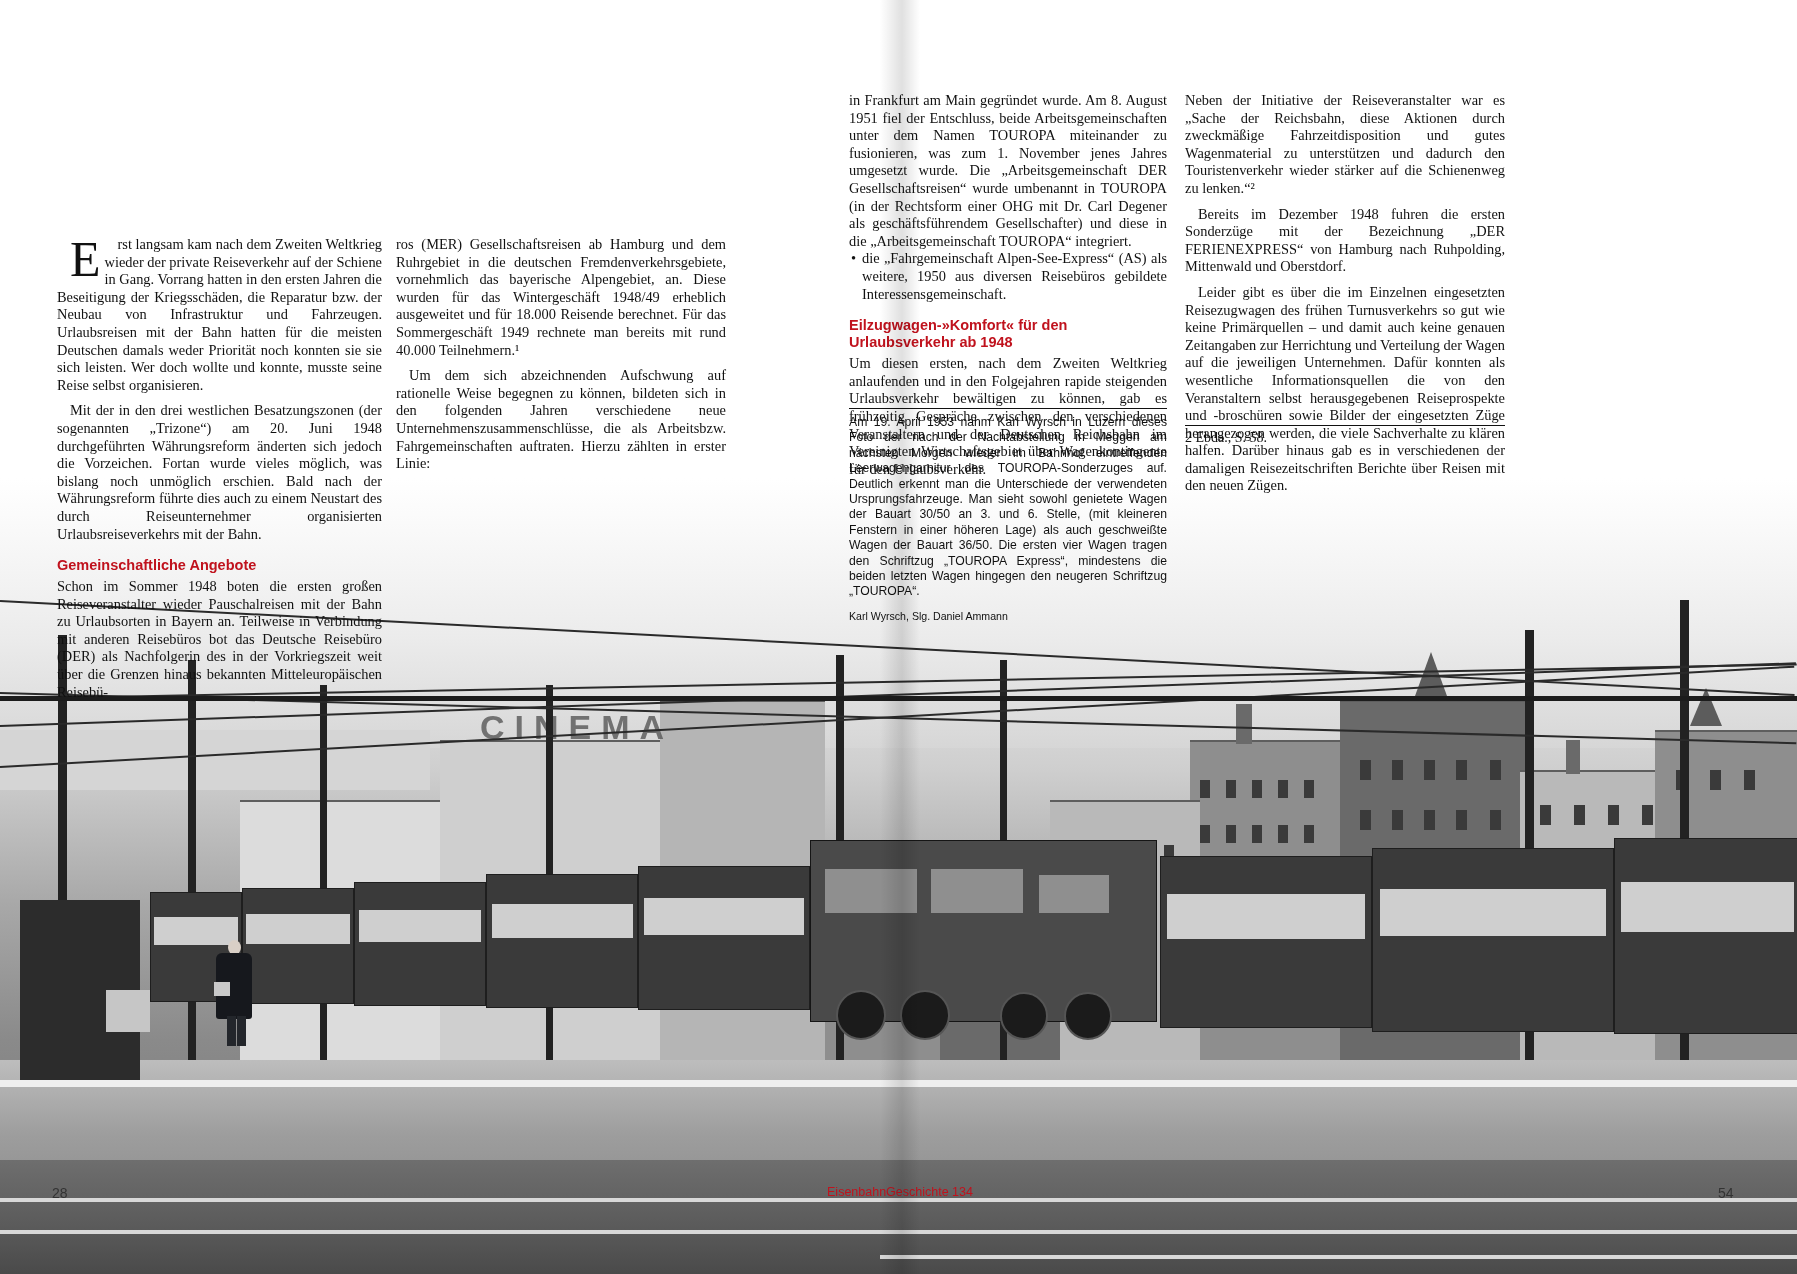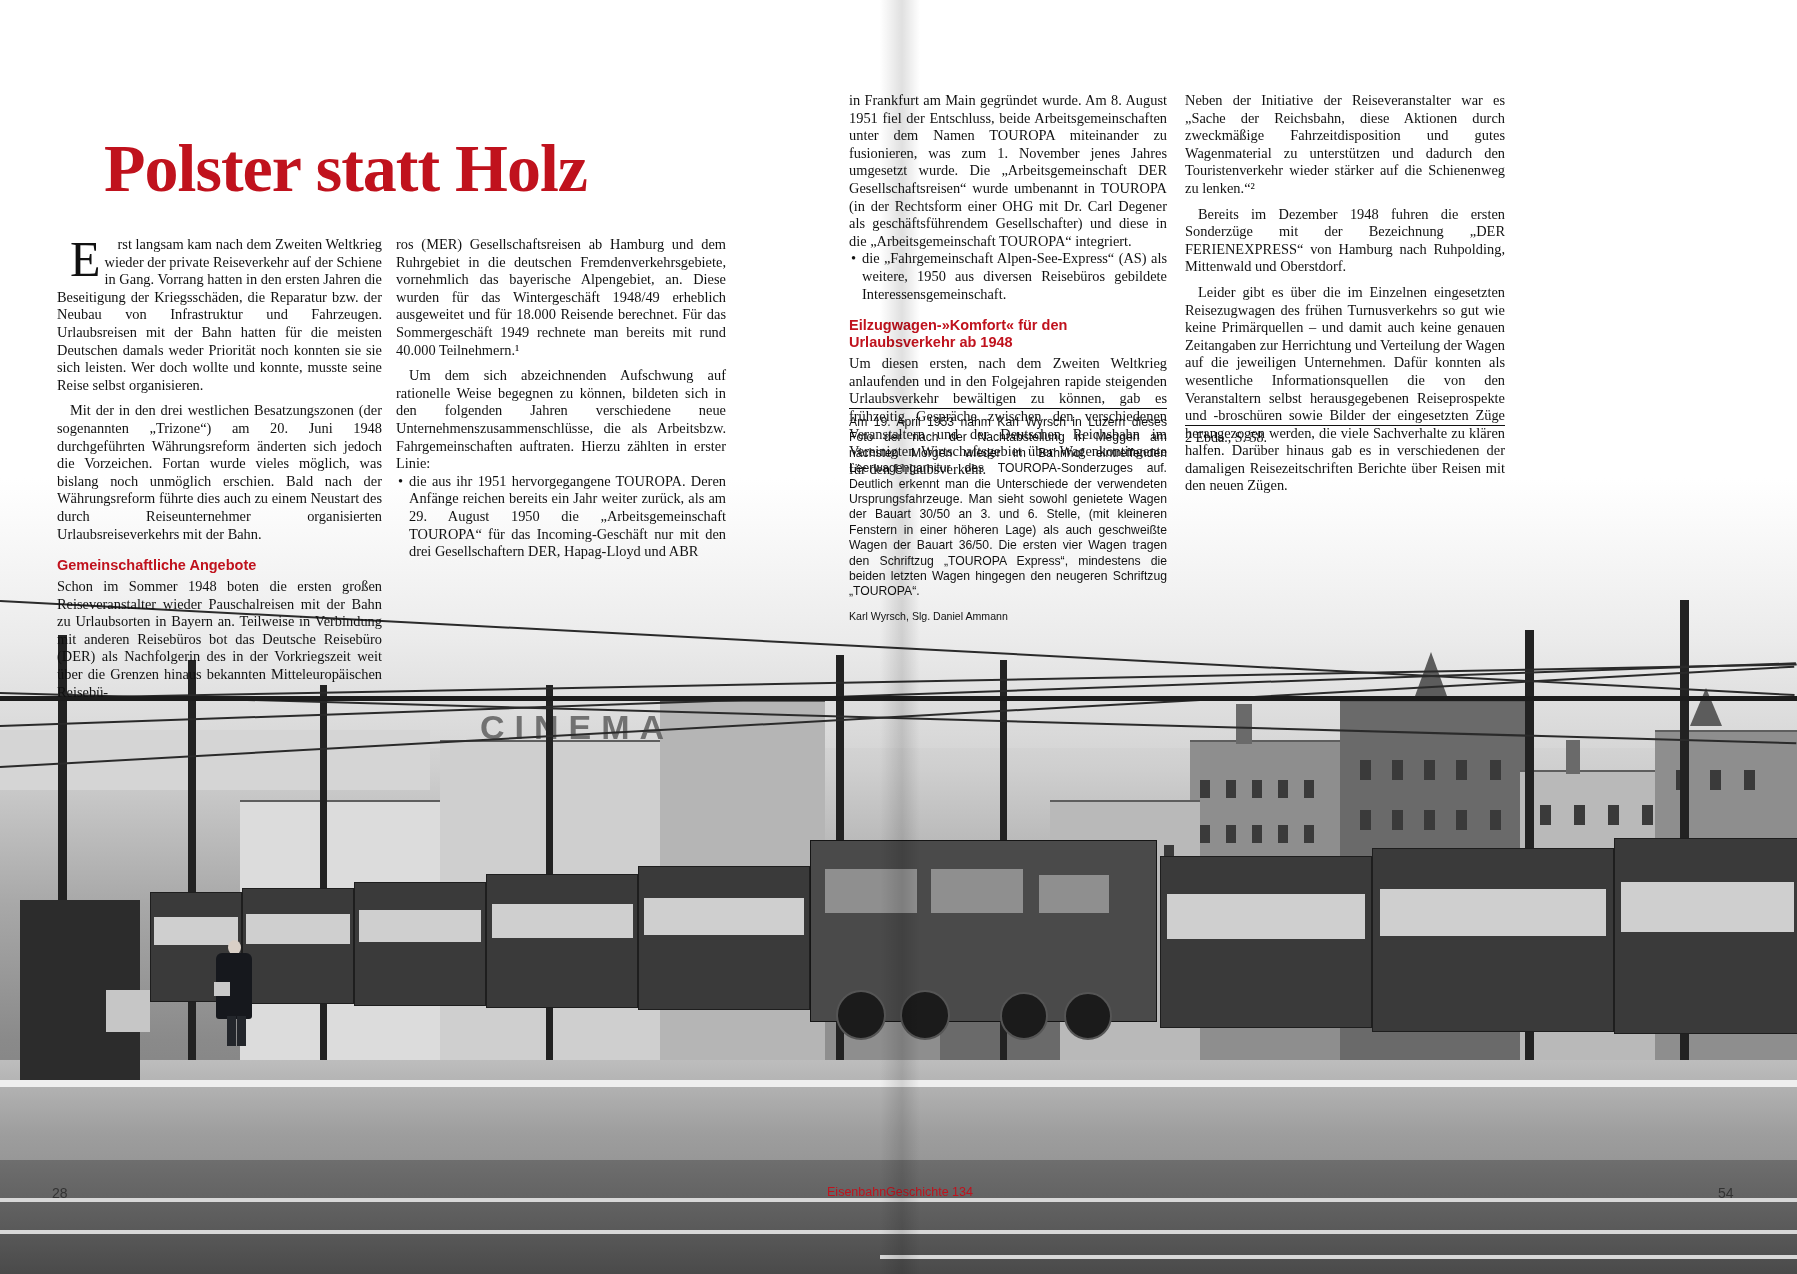--- a/index.html
+++ b/index.html
@@ -384,36 +384,34 @@
       <span class="legs"></span>
         <span class="legs2"></span>
     </div>
 
     <div class="hbuilding dark" style="left:20px;top:600px;width:120px;height:180px;border:none;background:#2c2c2c;"></div>
     <div class="hbuilding light" style="left:106px;top:690px;width:44px;height:42px;border:none;background:#c6c6c6;"></div>
   </div>
 
   <div class="content">
 
-    <h1 class="headline">Polster statt Holz</h1>
 
     <div class="col" style="left:57px;top:236px;width:325px;">
       <p class="dropcap-para">
         <span class="dropcap">E</span><span>rst langsam kam nach dem Zweiten Weltkrieg wieder der private Reiseverkehr auf der Schiene in Gang. Vorrang hatten in den ersten Jahren die Beseitigung der Kriegsschäden, die Reparatur bzw. der Neubau von Infrastruktur und Fahrzeugen. Urlaubsreisen mit der Bahn hatten für die meisten Deutschen damals weder Priorität noch konnten sie sie sich leisten. Wer doch wollte und konnte, musste seine Reise selbst organisieren.</span>
       </p>
       <p><span>Mit der in den drei westlichen Besatzungszonen (der sogenannten „Trizone“) am 20. Juni 1948 durchgeführten Währungsreform änderten sich jedoch die Vorzeichen. Fortan wurde vieles möglich, was bislang noch unmöglich erschien. Bald nach der Währungsreform führte dies auch zu einem Neustart des durch Reiseunternehmer organisierten Urlaubsreiseverkehrs mit der Bahn.</span></p>
       <div class="redhead">Gemeinschaftliche Angebote</div>
       <p class="first"><span>Schon im Sommer 1948 boten die ersten großen Reiseveranstalter wieder Pauschalreisen mit der Bahn zu Urlaubsorten in Bayern an. Teilweise in Verbindung mit anderen Reisebüros bot das Deutsche Reisebüro (DER) als Nachfolgerin des in der Vorkriegszeit weit über die Grenzen hinaus bekannten Mitteleuropäischen Reisebü-</span></p>
     </div>
 
     <div class="col" style="left:396px;top:236px;width:330px;">
       <p class="first"><span>ros (MER) Gesellschaftsreisen ab Hamburg und dem Ruhrgebiet in die deutschen Fremdenverkehrsgebiete, vornehmlich das bayerische Alpengebiet, an. Diese wurden für das Wintergeschäft 1948/49 erheblich ausgeweitet und für 18.000 Reisende berechnet. Für das Sommergeschäft 1949 rechnete man bereits mit rund 40.000 Teilnehmern.¹</span></p>
       <p><span>Um dem sich abzeichnenden Aufschwung auf rationelle Weise begegnen zu können, bildeten sich in den folgenden Jahren verschiedene neue Unternehmenszusammenschlüsse, die als Arbeitsbzw. Fahrgemeinschaften auftraten. Hierzu zählten in erster Linie:</span></p>
       <ul class="bullets">
-        <li>die aus ihr 1951 hervorgegangene TOUROPA. Deren Anfänge reichen bereits ein Jahr weiter zurück, als am 29. August 1950 die „Arbeitsgemeinschaft TOUROPA“ für das Incoming-Geschäft nur mit den drei Gesellschaftern DER, Hapag-Lloyd und ABR</li>
       </ul>
     </div>
 
     <div class="col" style="left:849px;top:92px;width:318px;">
       <p class="first"><span>in Frankfurt am Main gegründet wurde. Am 8. August 1951 fiel der Entschluss, beide Arbeitsgemeinschaften unter dem Namen TOUROPA miteinander zu fusionieren, was zum 1. November jenes Jahres umgesetzt wurde. Die „Arbeitsgemeinschaft DER Gesellschaftsreisen“ wurde umbenannt in TOUROPA (in der Rechtsform einer OHG mit Dr. Carl Degener als geschäftsführendem Gesellschafter) und diese in die „Arbeitsgemeinschaft TOUROPA“ integriert.</span></p>
       <ul class="bullets">
         <li>die „Fahrgemeinschaft Alpen-See-Express“ (AS) als weitere, 1950 aus diversen Reisebüros gebildete Interessensgemeinschaft.</li>
       </ul>
       <div class="redhead" style="white-space:pre-line;">Eilzugwagen-»Komfort« für den
 Urlaubsverkehr ab 1948</div>

